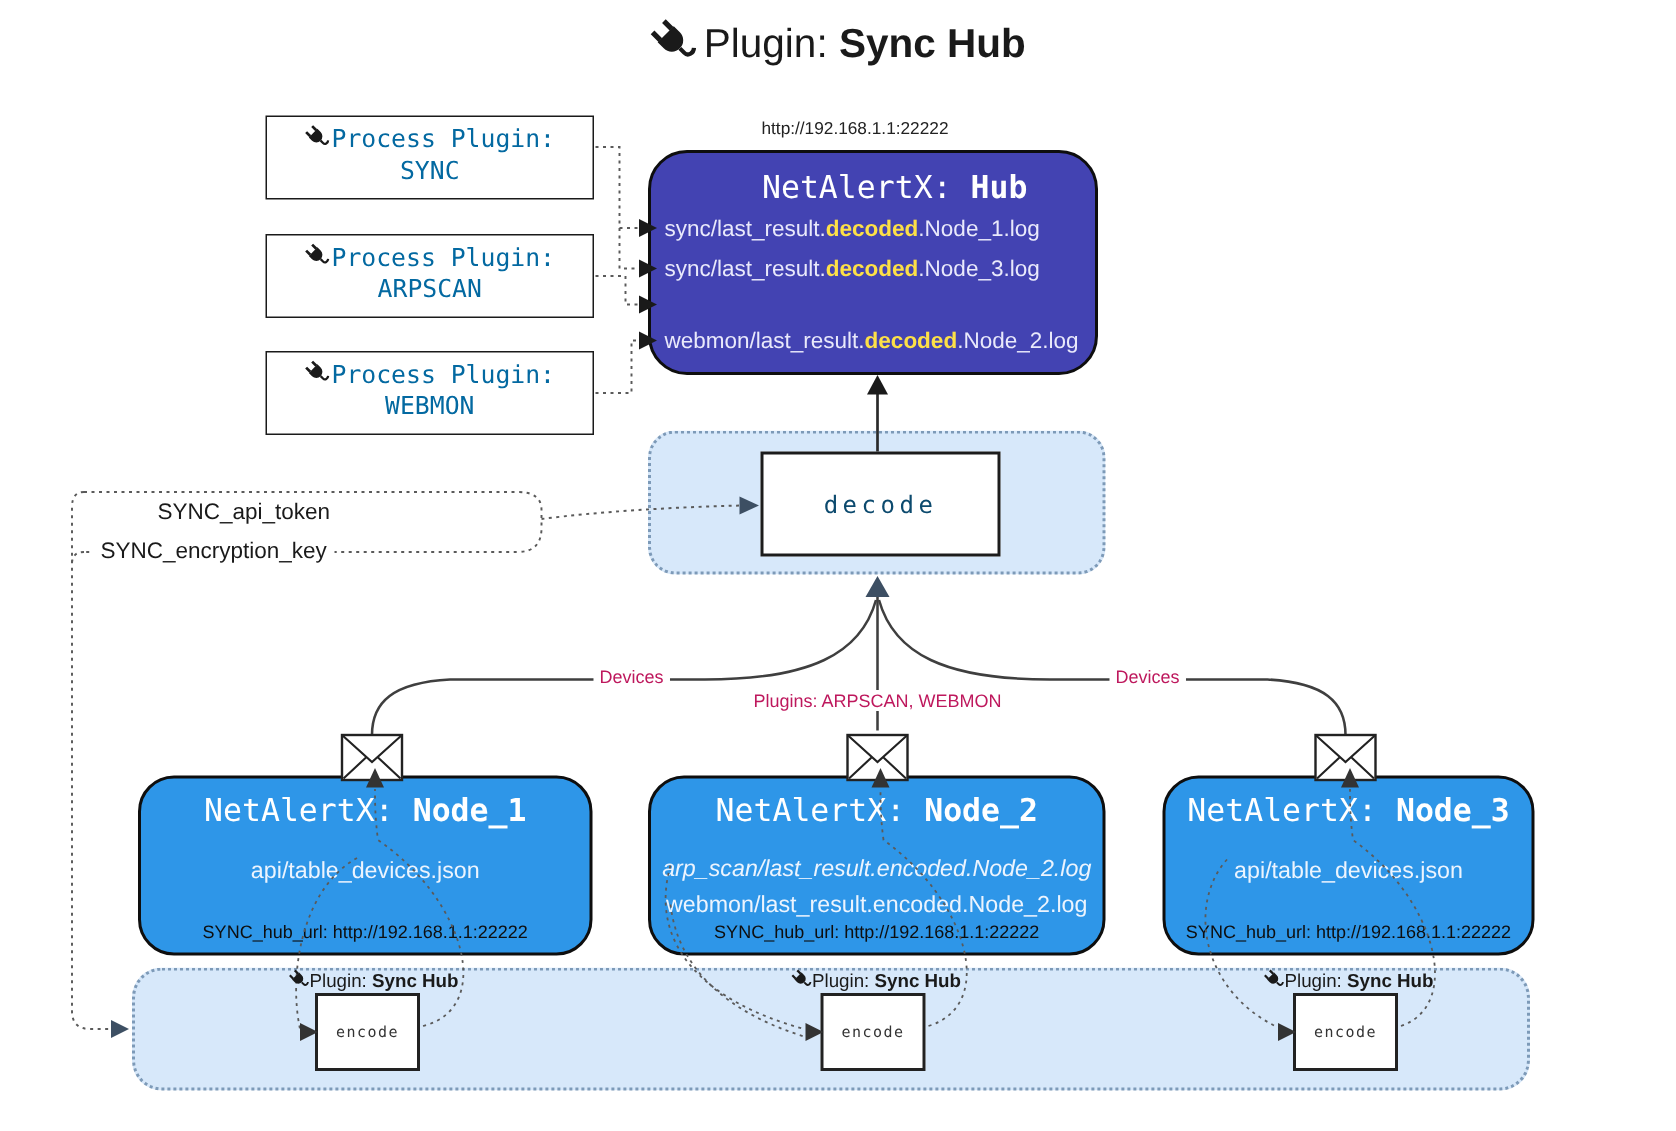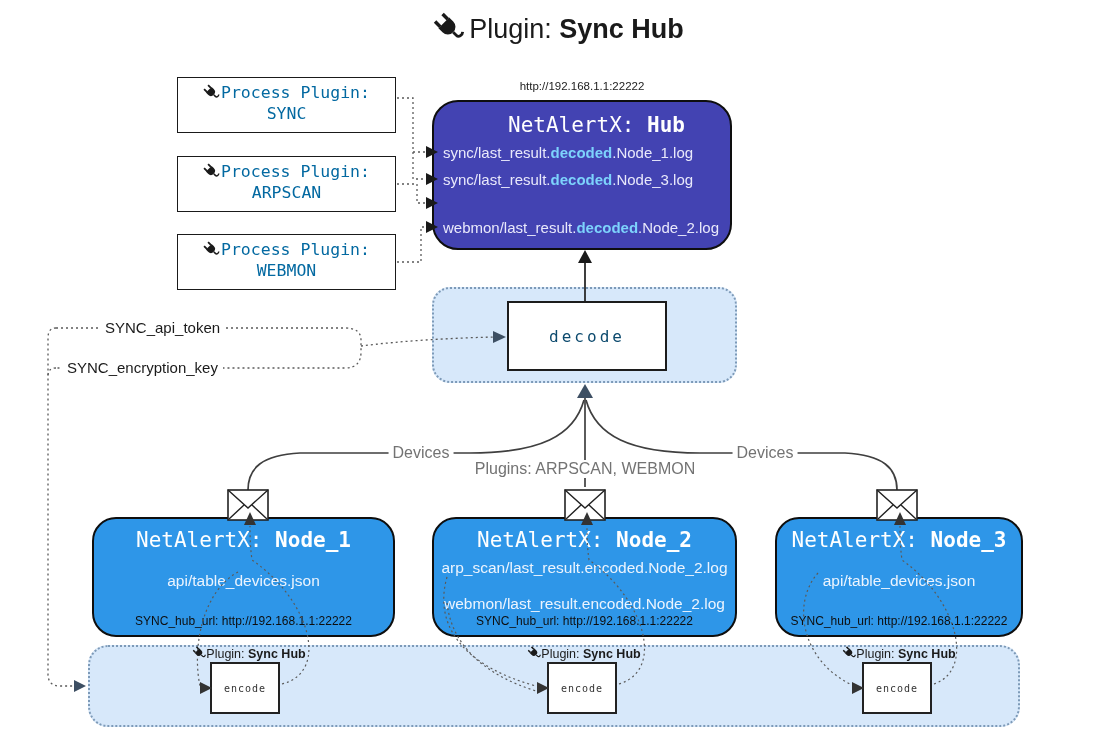--- a/index.html
+++ b/index.html
@@ -26,56 +26,56 @@
 
   
   .pbox{position:absolute;left:177px;width:219px;height:56px;background:#fff;border:1.6px solid #1a1a1a;
         text-align:center;font-family:"DejaVu Sans Mono",monospace;font-size:16.5px;color:#0369a1;}
   .pbox .l1{margin-top:5px;white-space:nowrap;}
   .pbox .l1 .plug{width:17px;height:17px;margin-top:-3px;margin-right:1px;}
   .pbox .l2{margin-top:2px;}
   #pbox-sync{top:77px;} #pbox-arpscan{top:156px;} #pbox-webmon{top:234px;}
 
   
-  .hub-url{position:absolute;left:432px;top:80px;width:300px;text-align:center;font-size:11.5px;color:#222;}
+  .hub-url{position:absolute;left:420px;top:80px;width:300px;text-align:center;font-size:11.5px;color:#222;}
   .hub{position:absolute;left:432px;top:100px;width:300px;height:150px;background:var(--hub-fill);
        border:2px solid #0e0e0e;border-radius:26px;color:#fff;}
   .hub-title{position:absolute;top:11px;left:0;width:100%;text-align:center;font-size:21px;padding-left:29px;}
   .hub-title b{font-weight:700;}
   .hub-log{position:absolute;left:9px;font-size:15px;color:#e9e9fb;white-space:nowrap;}
-  .hub-log b{font-weight:700;color:#7dd3fc;}
+  .hub-log b{font-weight:700;color:#fde047;}
   .hl1{top:42px;} .hl2{top:69px;} .hl3{top:95px;} .hl4{top:117px;}
 
   
   .decode-zone{position:absolute;left:432px;top:287px;width:305px;height:96px;background:var(--container-fill);
                border:2px dotted var(--container-border);border-radius:18px;}
   .decode-box{position:absolute;left:507px;top:301px;width:160px;height:70px;background:#fff;border:2px solid #1c1c1c;
               display:flex;align-items:center;justify-content:center;
               font-family:"DejaVu Sans Mono",monospace;font-size:16px;letter-spacing:3px;color:#0c4a6e;z-index:4;}
 
   
   .key-label{position:absolute;font-size:15px;color:#1a1a1a;background:#fff;padding:0 5px;z-index:6;white-space:nowrap;}
-  #lbl-api-token{left:100px;top:319px;}
+  #lbl-api-token{left:100px;top:333px;}
   #lbl-enc-key{left:62px;top:359px;}
 
   
-  .edge-label{position:absolute;font-size:16px;color:#737373;background:#fff;padding:0 4px;z-index:6;
+  .edge-label{position:absolute;font-size:12px;color:#be185d;background:#fff;padding:0 4px;z-index:6;
               transform:translateX(-50%);white-space:nowrap;}
   #lbl-devices-left{left:421px;top:444px;}
   #lbl-devices-right{left:765px;top:444px;}
   #lbl-plugins-mid{left:585px;top:460px;}
 
   
   .node{position:absolute;top:517px;height:120px;background:var(--node-fill);border:2px solid #0e0e0e;
         border-radius:24px;color:#fff;}
   #node-1{left:92px;width:303px;} #node-2{left:432px;width:305px;} #node-3{left:775px;width:248px;}
   .node-title{position:absolute;top:9px;left:0;width:100%;text-align:center;font-size:21px;white-space:nowrap;}
   .node-title b{font-weight:700;text-align:right;}
   .node-file{position:absolute;left:0;width:100%;text-align:center;font-size:15.5px;color:#ecf4fe;white-space:nowrap;}
-  .nf-single{top:53px;} .nf-a{top:40px;} .nf-b{top:76px;}
+  .nf-single{top:53px;} .nf-a{top:52px;font-style:italic;} .nf-b{top:76px;}
   .node-hub-url{position:absolute;bottom:7px;left:0;width:100%;text-align:center;font-size:12px;color:#0e0e0e;white-space:nowrap;}
 
   
   .encode-bar{position:absolute;left:88px;top:645px;width:932px;height:82px;background:var(--container-fill);
               border:2px dotted var(--container-border);border-radius:20px;}
   .enc-label{position:absolute;top:647px;transform:translateX(-50%);font-size:12.5px;color:#1a1a1a;z-index:6;white-space:nowrap;}
   .enc-label b{font-weight:700;}
   .enc-label .plug{width:14px;height:14px;margin-top:-3px;}
   #enc-label-1{left:249px;} #enc-label-2{left:584px;} #enc-label-3{left:899px;}
   .enc-box{position:absolute;top:662px;width:70px;height:52px;background:#fff;border:2px solid #222;

